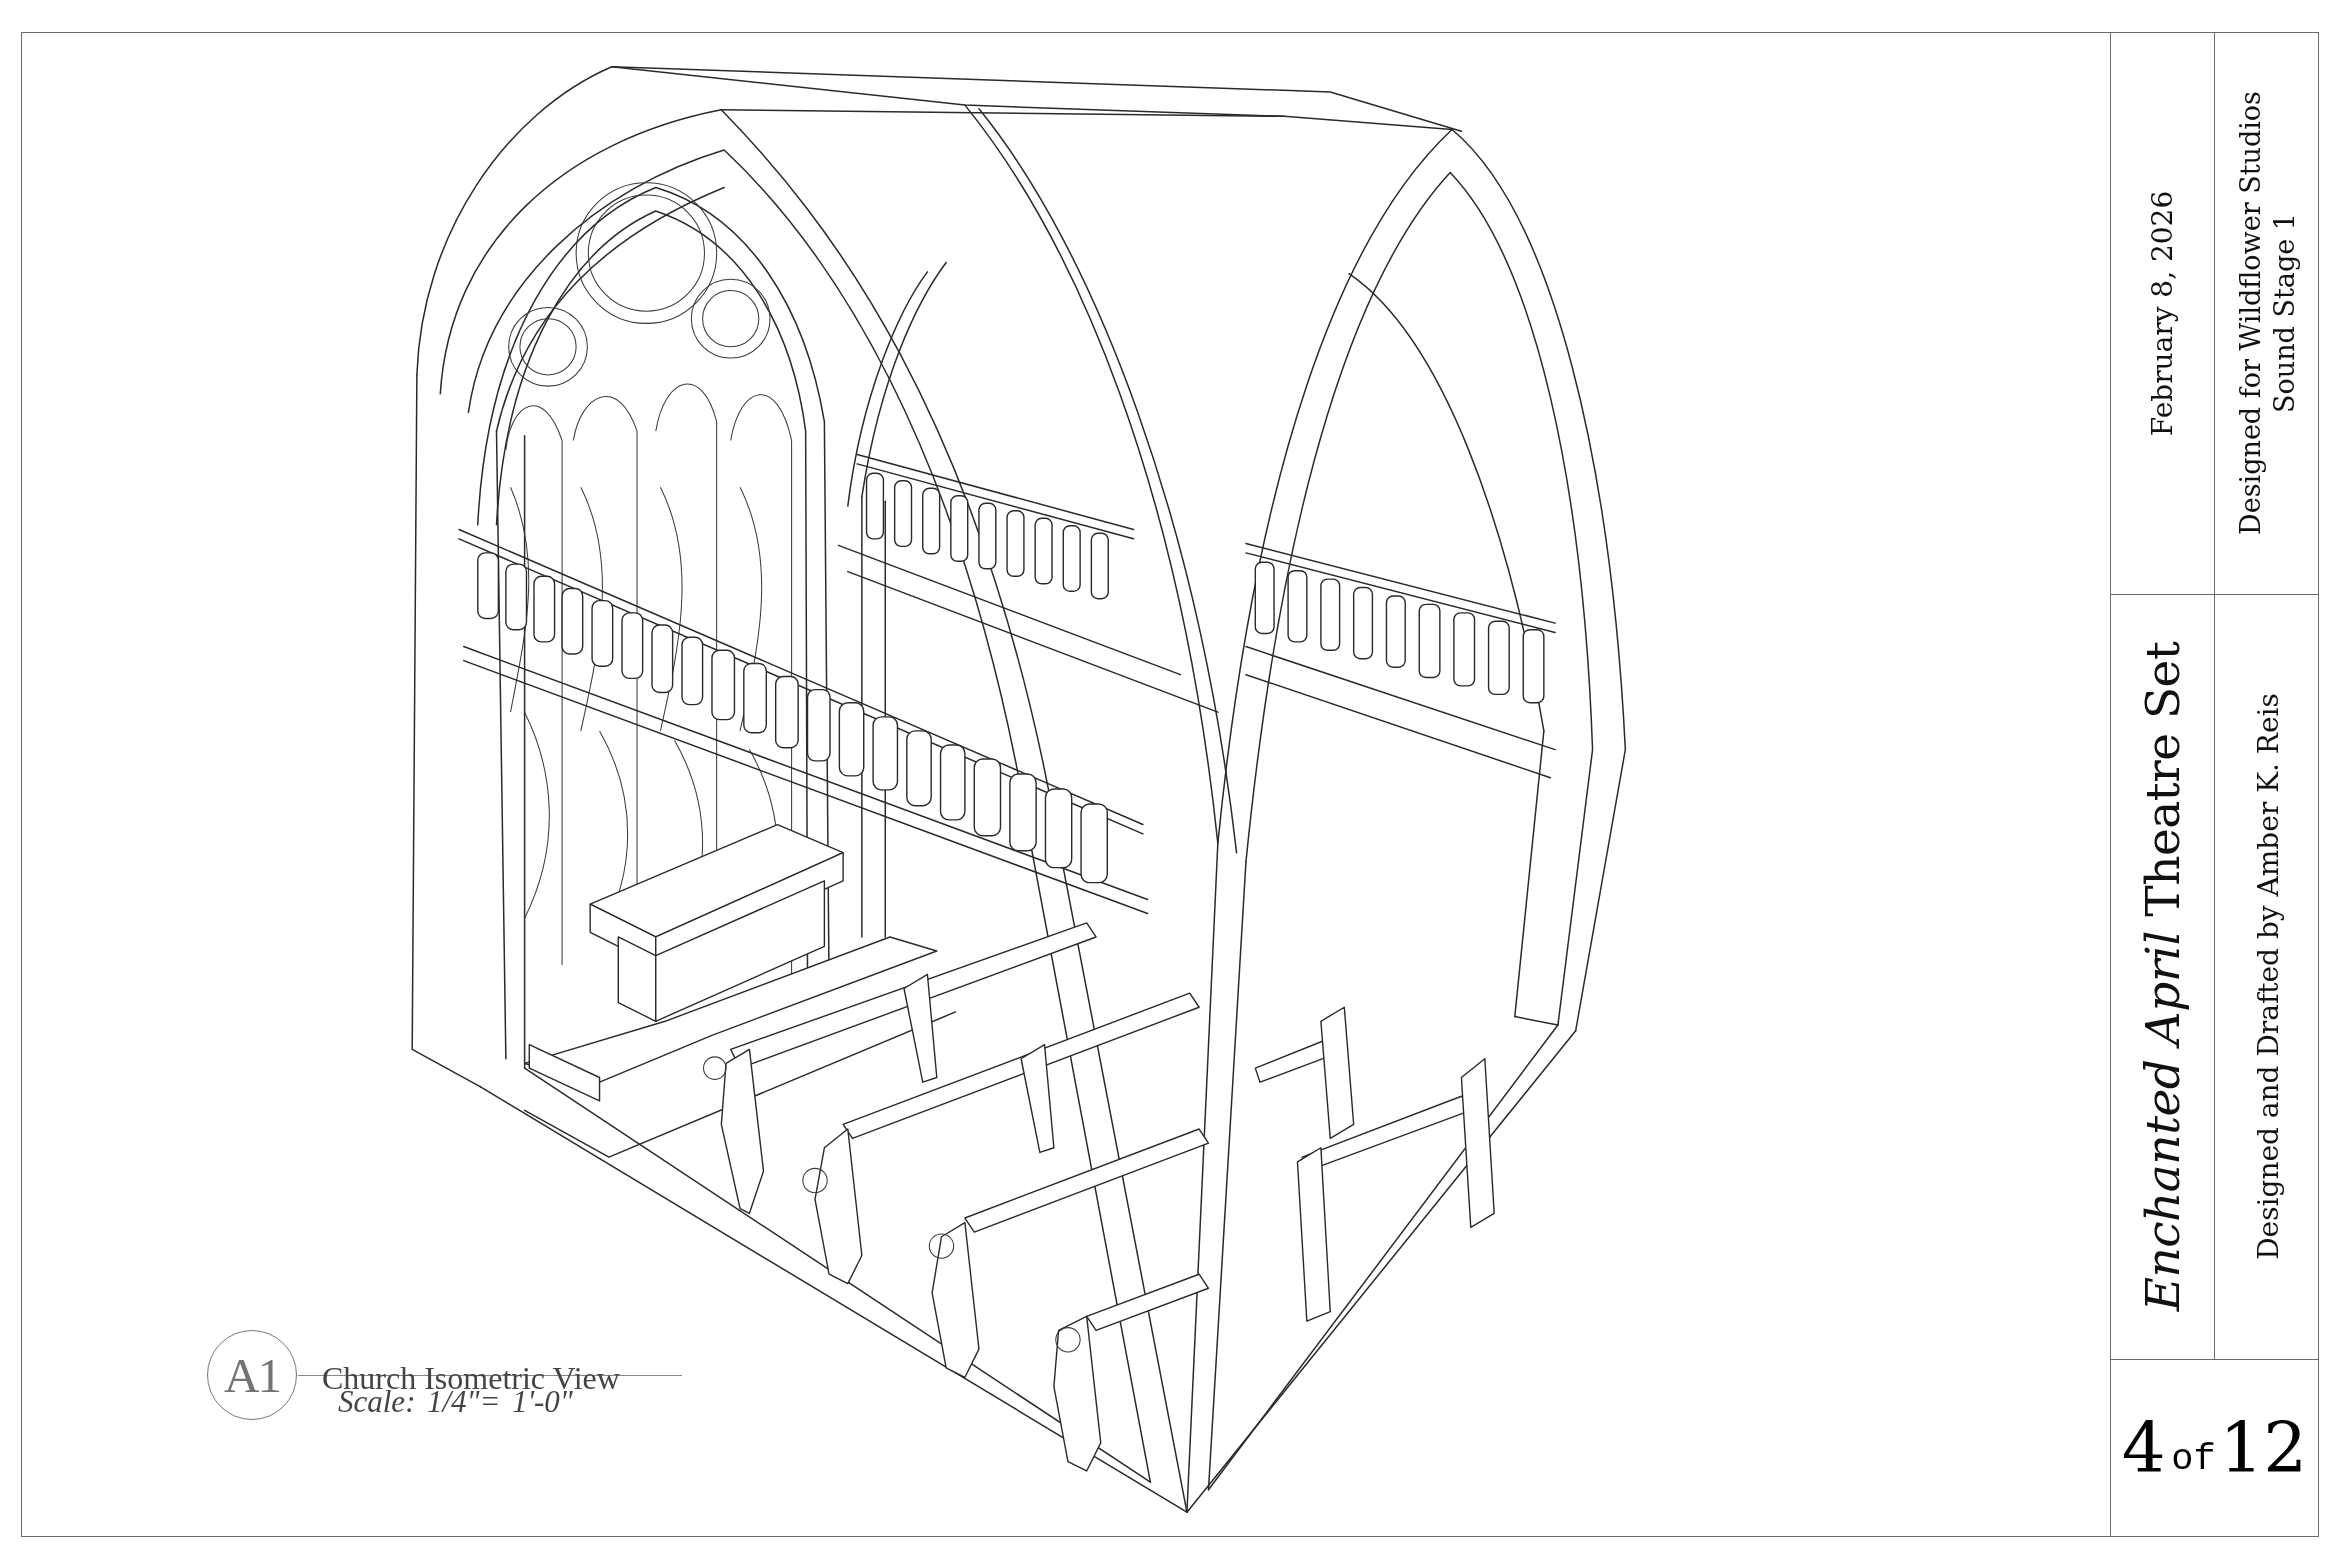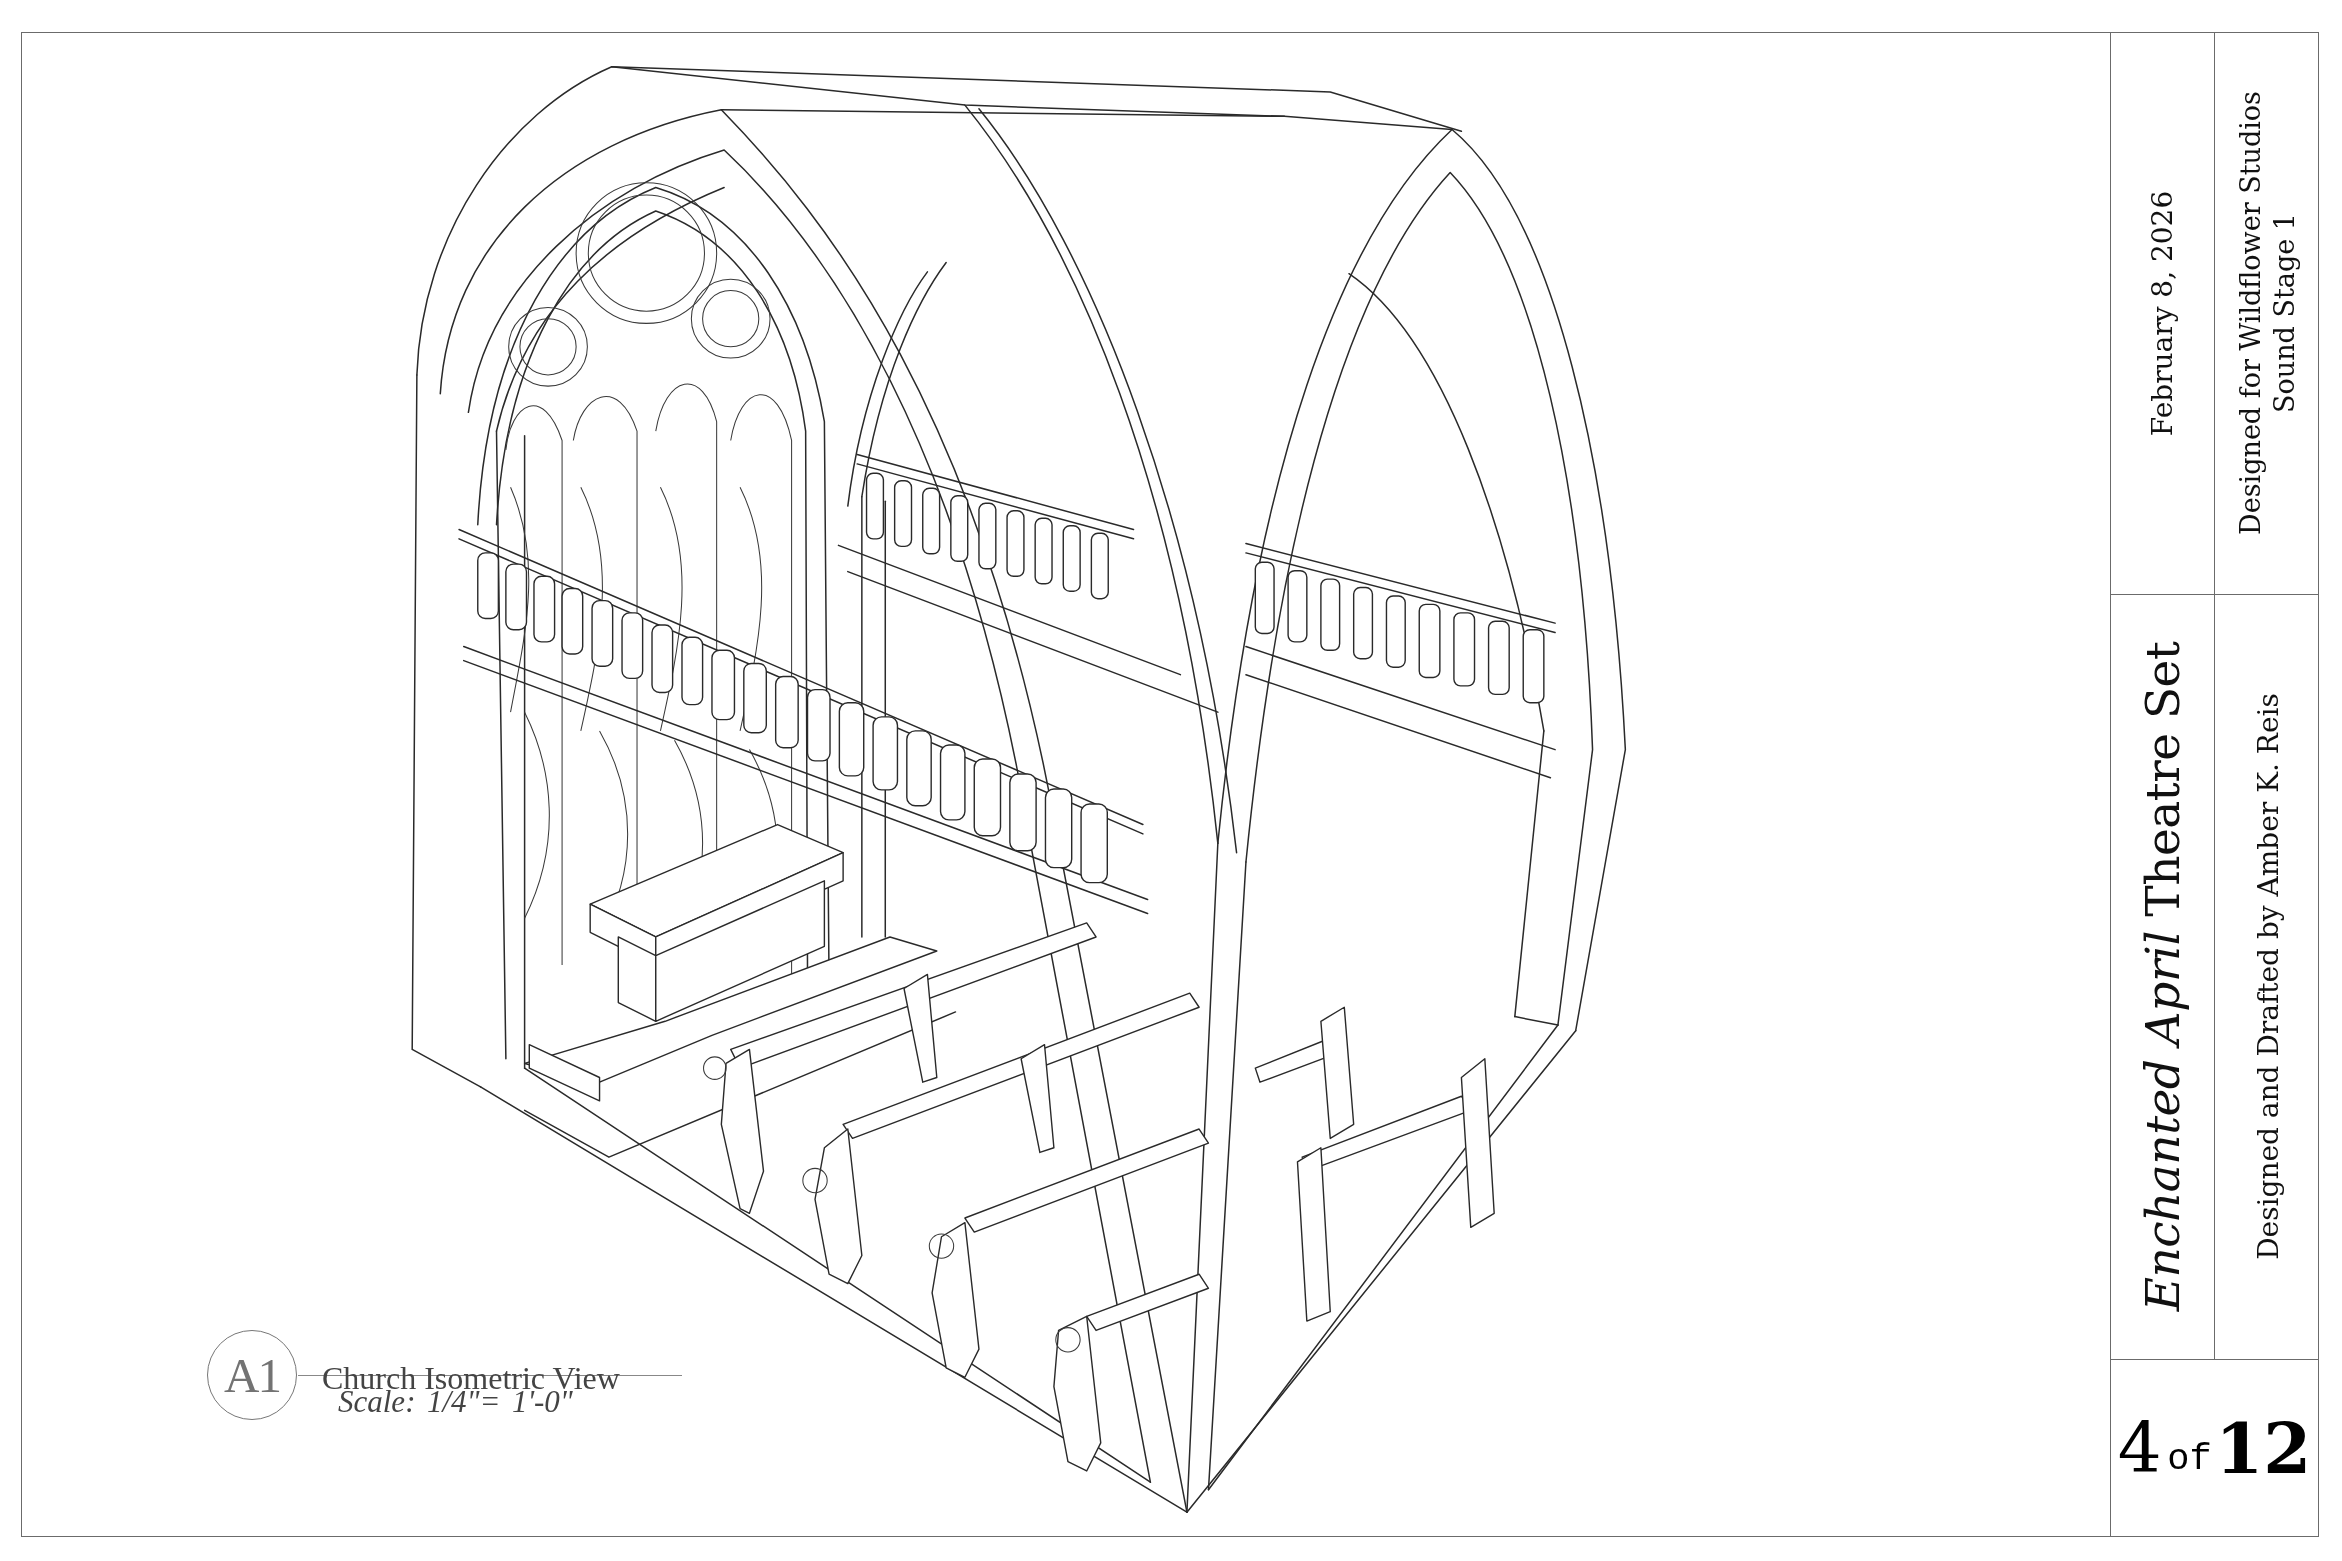--- a/index.html
+++ b/index.html
@@ -20,21 +20,21 @@
   .tb-hline { position: absolute; left: 0; width: 207px; height: 0; border-top: 1.9px solid #6b6b6b; }
   .rot { transform: rotate(-90deg); white-space: nowrap; text-align: center; }
   .date-text { font-size: 28px; color: #111; }
   .client-text { font-size: 27px; line-height: 34px; color: #111; }
   .title-text { font-size: 47px; color: #111; letter-spacing: -0.5px; }
   .title-text .ital { font-style: italic; }
   .drafter-text { font-size: 28px; color: #111; }
   .sheet-num { position: absolute; left: 2110px; top: 1360px; width: 209px; height: 176px; display: flex; align-items: center; justify-content: center; font-family: "DejaVu Serif", "Liberation Serif", serif; color: #000; }
   .sheet-num .num-cur { font-size: 69px; }
   .sheet-num .num-of { font-size: 37px; margin: 0 3.7px 0 5.6px; position: relative; top: 11px; font-family: Liberation Mono, monospace; }
-  .sheet-num .num-total { font-size: 69px; font-weight: bold; }
+  .sheet-num .num-total { font-size: 69px; font-weight: normal; }
 
   
   .view-label { position: absolute; left: 207px; top: 1330px; }
   .view-bubble { position: absolute; left: 0; top: 0; width: 90px; height: 90px; border: 1.4px solid #777; border-radius: 50%; box-sizing: border-box; display: flex; align-items: center; justify-content: center; font-family: "Liberation Serif", serif; font-size: 49px; color: #737373; letter-spacing: -1.9px; }
   .view-line { position: absolute; left: 91px; top: 45px; width: 384px; border-top: 1.4px solid #888; }
   .view-title { position: absolute; left: 115px; top: 5.6px; font-family: "Liberation Serif", serif; font-size: 32px; color: #444; white-space: nowrap; margin-top: 24px; }
   .view-scale { position: absolute; left: 131px; top: 54px; font-family: "Liberation Serif", serif; font-style: italic; font-size: 31px; color: #444; white-space: nowrap; word-spacing: 3.7px; }
 </style>
 </head>
 <body>

